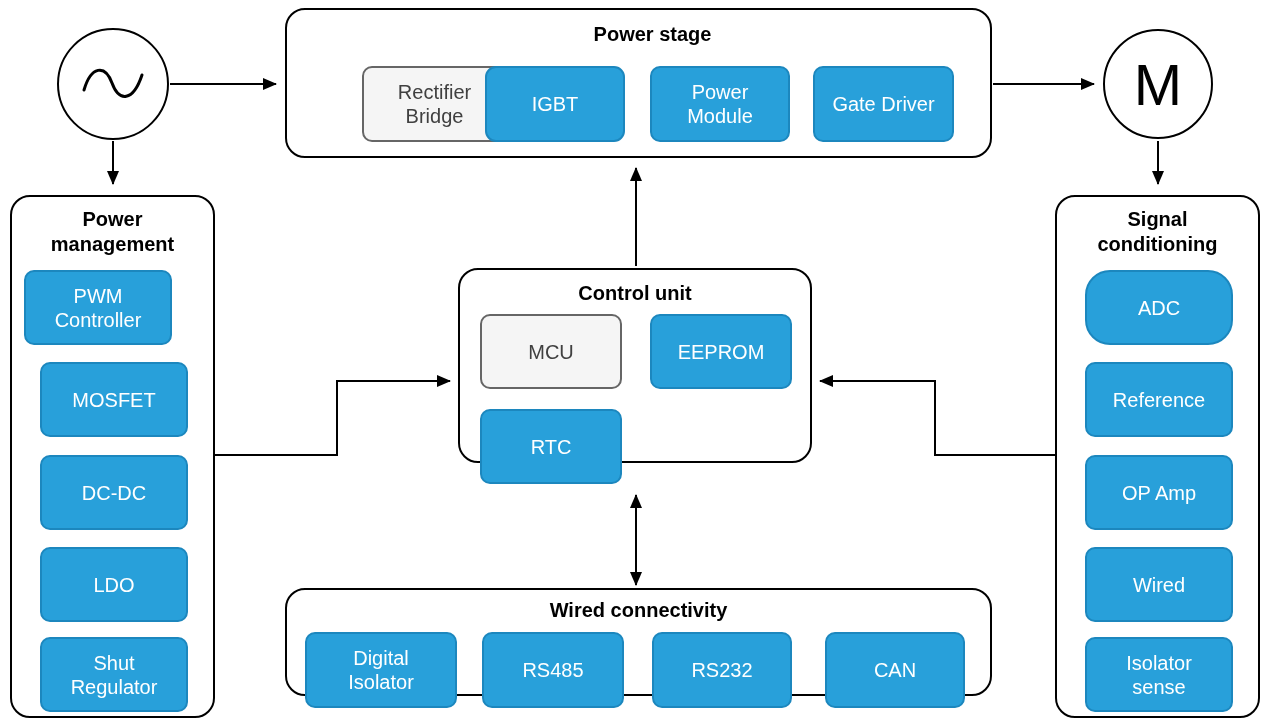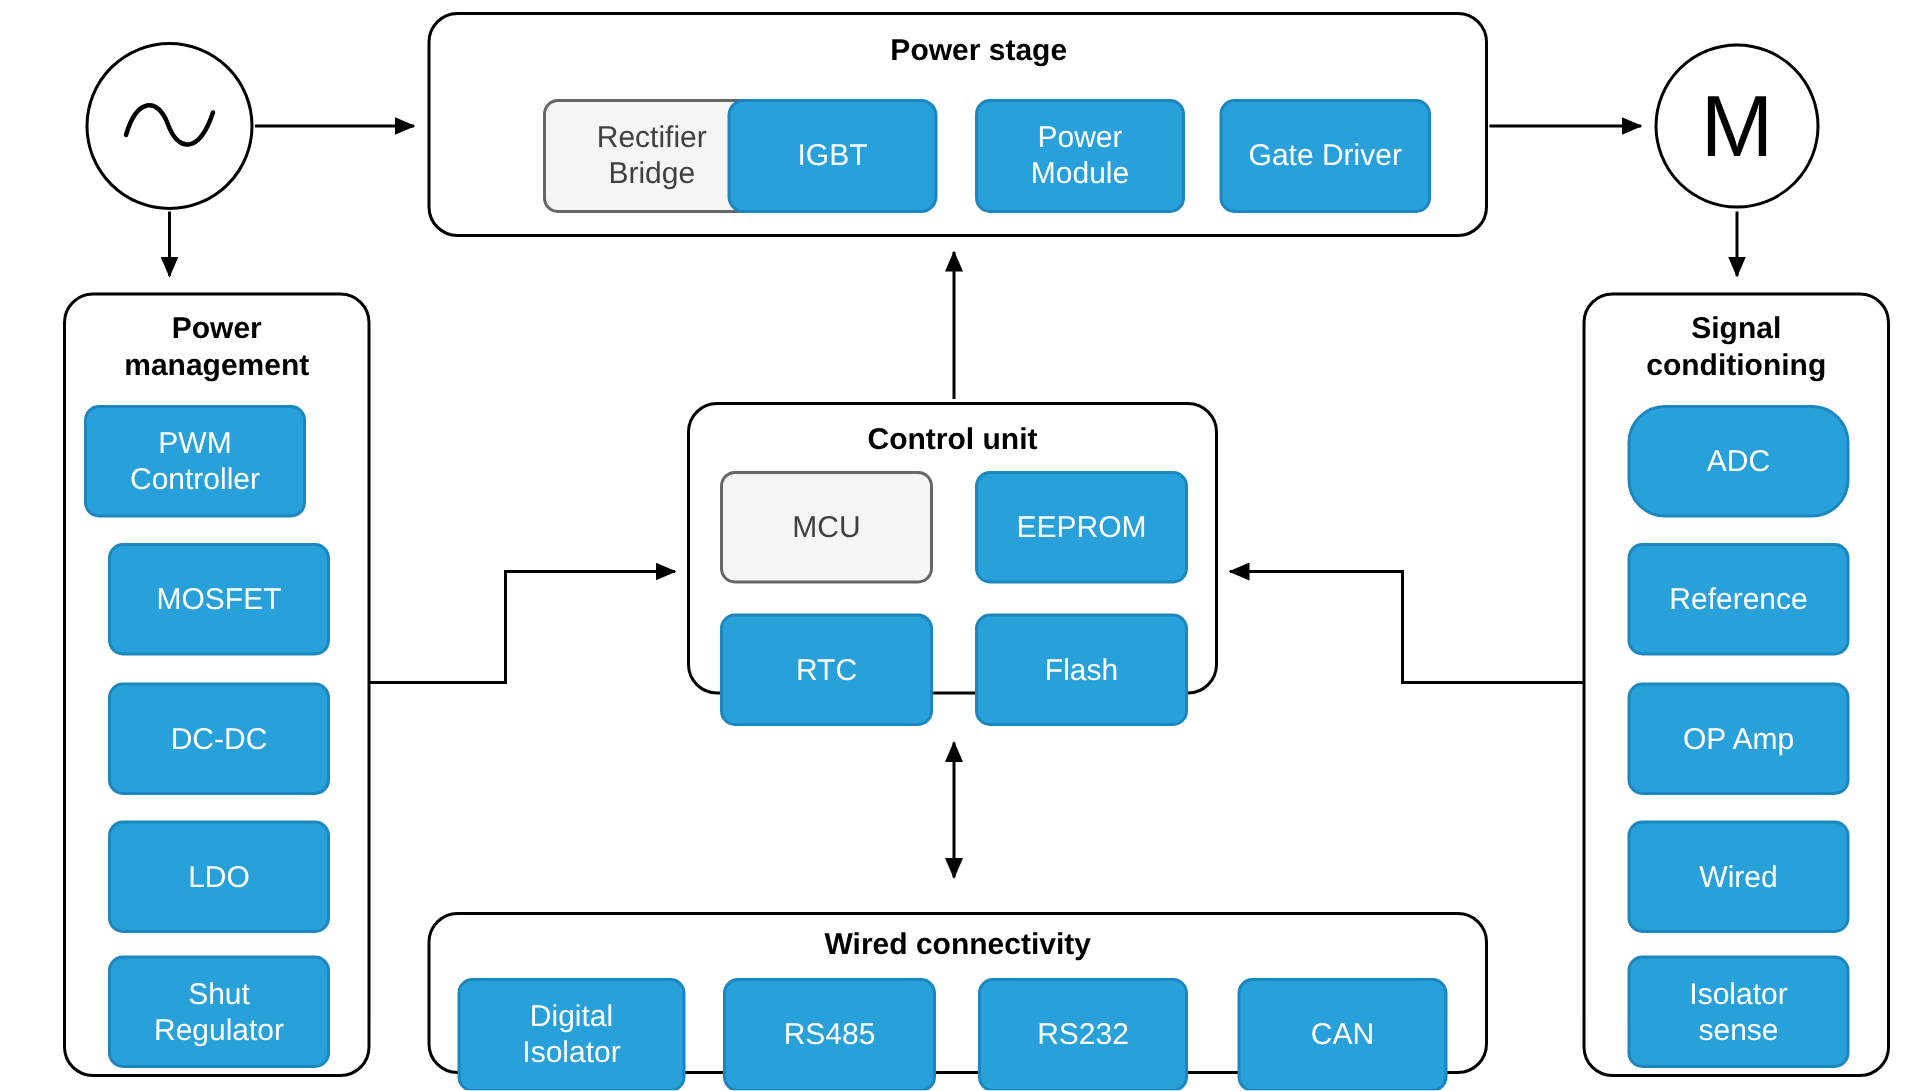--- a/index.html
+++ b/index.html
@@ -64,47 +64,46 @@
   </div>
 
   <div class="group" style="left:285px;top:8px;width:707px;height:150px;">
     <div class="group-title" style="top:12px;padding-left:28px;">Power stage</div>
     <div class="block gray" style="left:32px;top:56px;width:145px;height:76px;margin-left:43px;">Rectifier Bridge</div>
     <div class="block blue" style="left:198px;top:56px;width:140px;height:76px;border-radius:11px;">IGBT</div>
     <div class="block blue" style="left:363px;top:56px;width:140px;height:76px;">Power Module</div>
     <div class="block blue" style="left:526px;top:56px;width:141px;height:76px;">Gate Driver</div>
   </div>
 
-  <div class="group" style="left:10px;top:195px;width:205px;height:523px;margin-left:32px;">
+  <div class="group" style="left:10px;top:195px;width:205px;height:523px;">
     <div class="group-title" style="top:10px;padding:0 20px;">Power management</div>
     <div class="block blue" style="left:12px;top:73px;width:148px;height:75px;">PWM Controller</div>
     <div class="block blue" style="left:28px;top:165px;width:148px;height:75px;">MOSFET</div>
     <div class="block blue" style="left:28px;top:258px;width:148px;height:75px;">DC-DC</div>
     <div class="block blue" style="left:28px;top:350px;width:148px;height:75px;">LDO</div>
     <div class="block blue" style="left:28px;top:440px;width:148px;height:75px;">Shut Regulator</div>
   </div>
 
   <div class="group" style="left:458px;top:268px;width:354px;height:195px;">
     <div class="group-title" style="top:11px;">Control unit</div>
     <div class="block gray" style="left:20px;top:44px;width:142px;height:75px;">MCU</div>
     <div class="block blue" style="left:190px;top:44px;width:142px;height:75px;">EEPROM</div>
     <div class="block blue" style="left:20px;top:139px;width:142px;height:75px;">RTC</div>
-    <div class="block blue" style="left:190px;top:139px;width:142px;height:75px;">Flash</div>
   </div>
 
   <div class="group" style="left:1055px;top:195px;width:205px;height:523px;">
     <div class="group-title" style="top:10px;padding:0 20px;">Signal conditioning</div>
     <div class="block blue" style="left:28px;top:73px;width:148px;height:75px;border-radius:25px;">ADC</div>
     <div class="block blue" style="left:28px;top:165px;width:148px;height:75px;">Reference</div>
     <div class="block blue" style="left:28px;top:258px;width:148px;height:75px;">OP Amp</div>
     <div class="block blue" style="left:28px;top:350px;width:148px;height:75px;">Wired</div>
     <div class="block blue" style="left:28px;top:440px;width:148px;height:75px;">Isolator sense</div>
   </div>
 
-  <div class="group" style="left:285px;top:608px;width:707px;height:108px;">
+  <div class="group" style="left:285px;top:588px;width:707px;height:108px;">
     <div class="group-title" style="top:8px;">Wired connectivity</div>
     <div class="block blue" style="left:18px;top:42px;width:152px;height:76px;">Digital Isolator</div>
     <div class="block blue" style="left:195px;top:42px;width:142px;height:76px;">RS485</div>
     <div class="block blue" style="left:365px;top:42px;width:140px;height:76px;">RS232</div>
     <div class="block blue" style="left:538px;top:42px;width:140px;height:76px;">CAN</div>
   </div>
 
 </div>
 
 </body></html>

